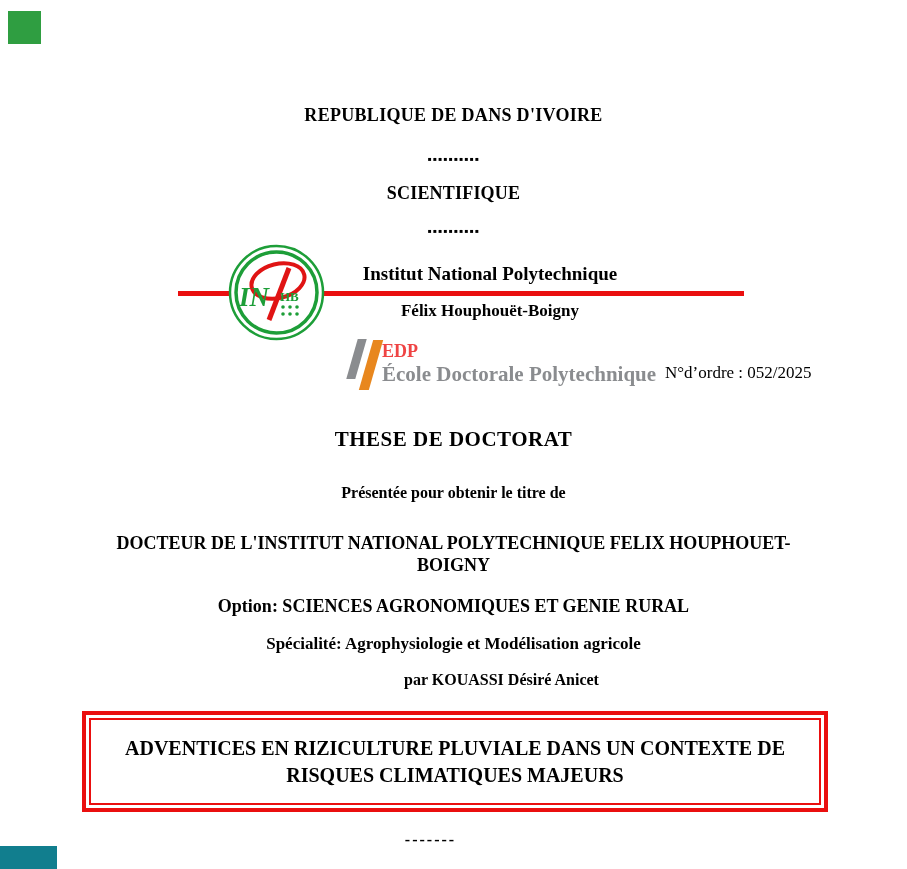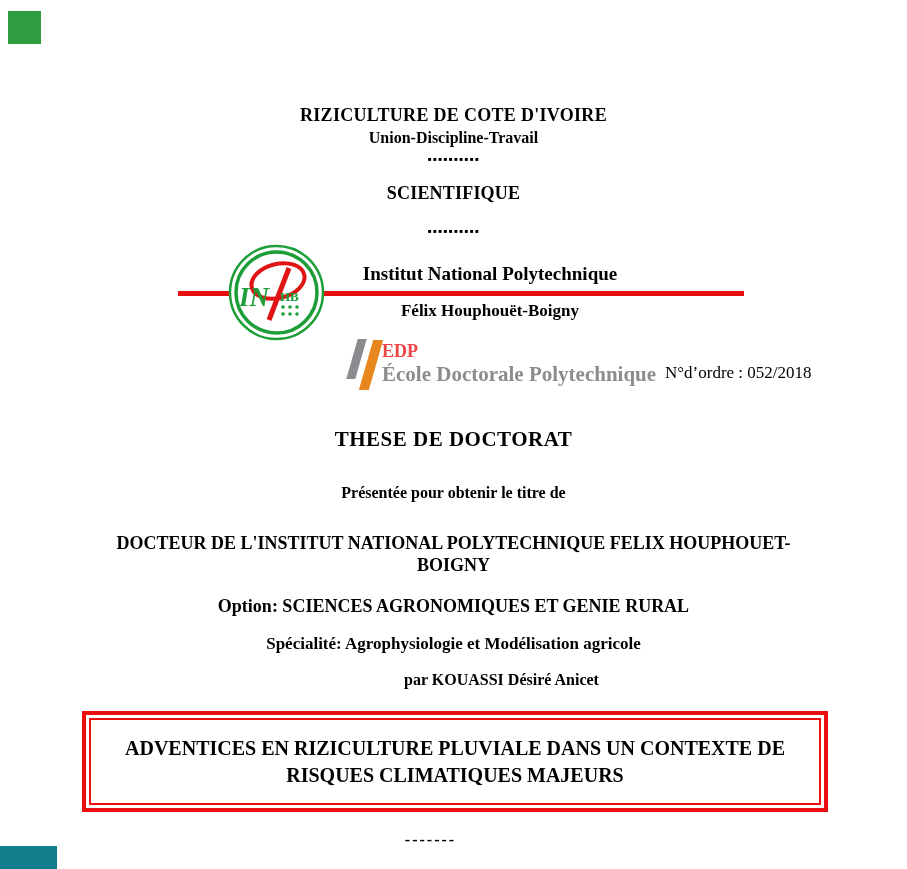--- a/index.html
+++ b/index.html
@@ -48,22 +48,21 @@
   #artifact-green{position:absolute;top:11px;left:8px;width:33px;height:33px;background:#2f9e41;}
   #artifact-teal{position:absolute;top:846px;left:0;width:57px;height:23px;background:#117e8e;}
 </style>
 </head>
 <body>
 
 <div class="page">
 
   <div id="artifact-green"></div>
 
-  <div class="c" id="republic">RIZICULTURE DE COTE D'IVOIRE</div>
-  <div class="c" id="motto">Union-Discipline-Travail</div>
+  <div class="c" id="republic">REPUBLIQUE DE DANS D'IVOIRE</div>
   <div class="dots" id="dots1">▪▪▪▪▪▪▪▪▪▪</div>
 
   <div class="c" id="ministry">
     <span class="line">SCIENTIFIQUE</span>
   </div>
   <div class="dots" id="dots2">▪▪▪▪▪▪▪▪▪▪</div>
 
   <div id="red-rule"></div>
 
   <svg id="inphb-logo" viewBox="0 0 97 97" xmlns="http://www.w3.org/2000/svg">
@@ -83,21 +82,21 @@
     </g>
   </svg>
 
   <div class="c" id="institute-name">Institut National Polytechnique</div>
   <div class="c" id="institute-founder">Félix Houphouët-Boigny</div>
 
   <div class="edp-bar" id="edp-bar-gray"></div>
   <div class="edp-bar" id="edp-bar-orange"></div>
   <div id="edp-acronym">EDP</div>
   <div id="edp-school">École Doctorale Polytechnique</div>
-  <div id="order-number">N°d’ordre : 052/2018</div>
+  <div id="order-number">N°d’ordre : 052/2025</div>
 
   <div class="c" id="thesis-heading">THESE DE DOCTORAT</div>
   <div class="c" id="thesis-intro">Présentée pour obtenir le titre de</div>
 
   <div class="c" id="degree-title">
     <span class="line">DOCTEUR DE L'INSTITUT NATIONAL POLYTECHNIQUE FELIX HOUPHOUET-</span>
     <span class="line">BOIGNY</span>
   </div>
 
   <div class="c" id="option-line">Option: SCIENCES AGRONOMIQUES ET GENIE RURAL</div>

